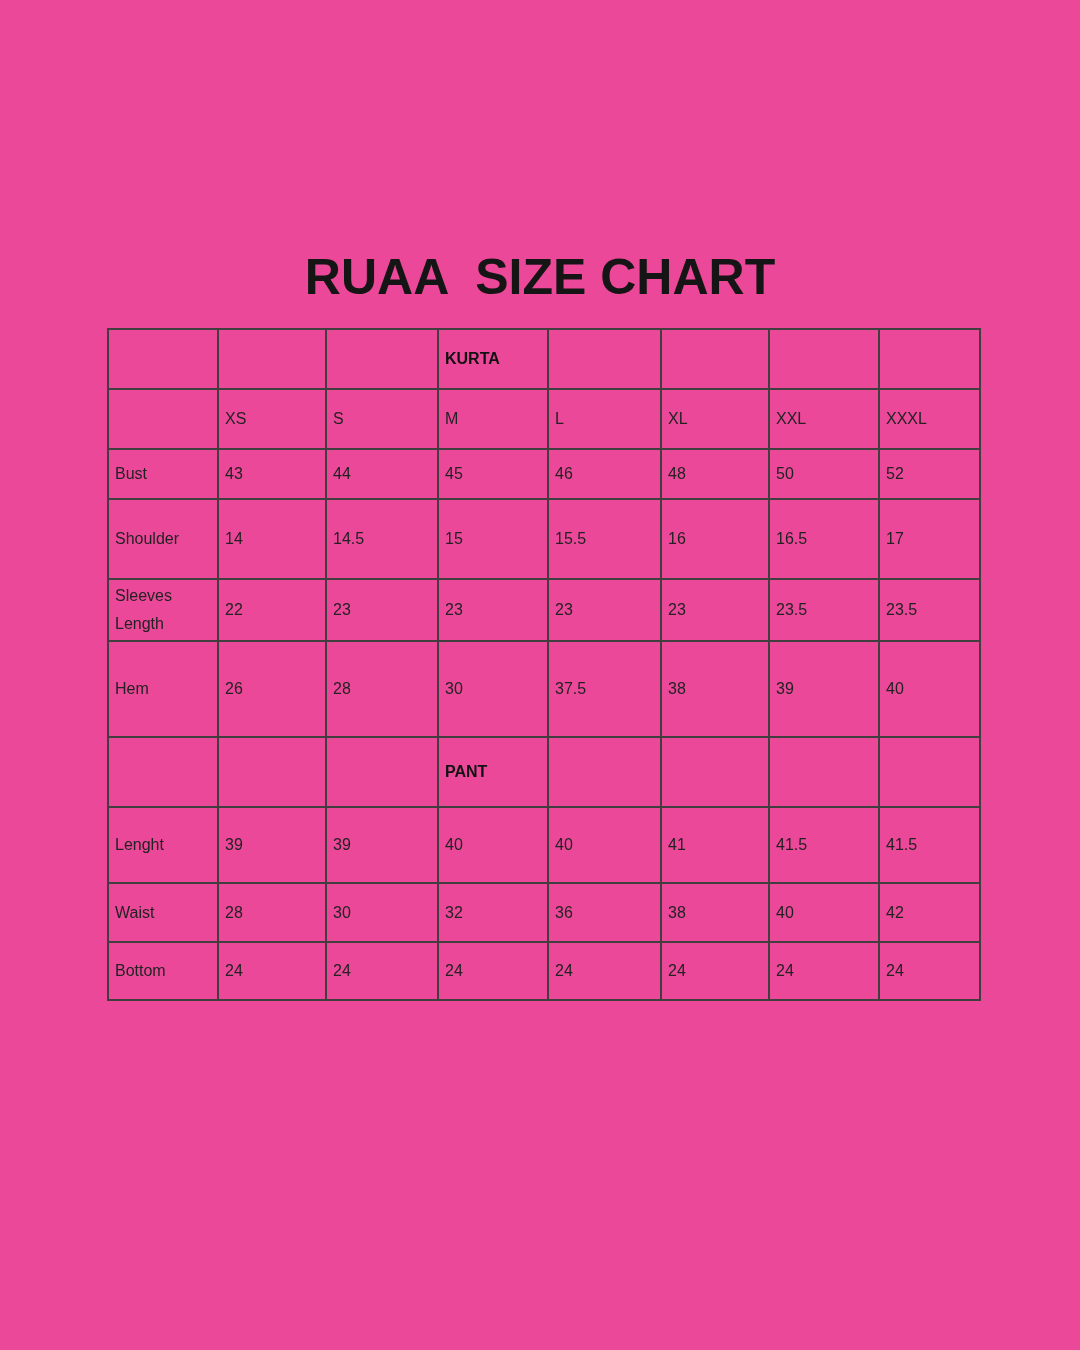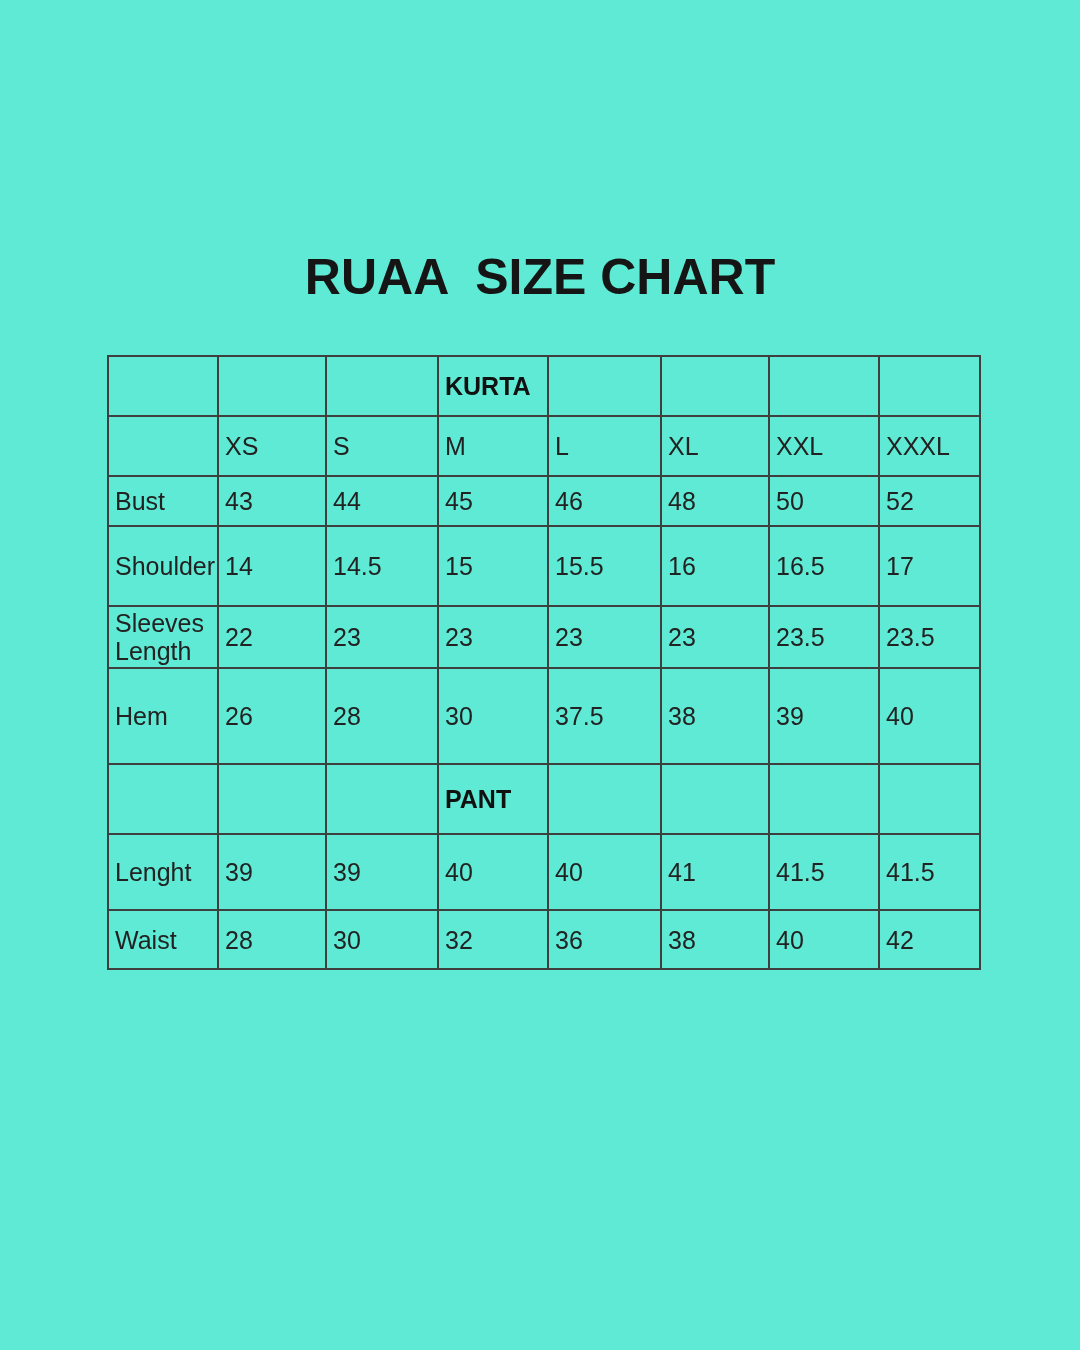--- a/index.html
+++ b/index.html
@@ -1,45 +1,45 @@
 <!DOCTYPE html>
 <html><head>
 <meta charset="utf-8">
 <style>
   html, body { margin: 0; padding: 0; }
   .canvas {
     position: relative;
     width: 1080px;
     height: 1350px;
-    background: #5eead4;
+    background: #ec4899;
     font-family: "Liberation Sans", sans-serif;
     color: #1e1e1e;
     overflow: hidden;
   }
   .title {
     position: absolute;
     top: 248px;
     left: 0;
     width: 1080px;
     margin: 0;
     text-align: center;
     font-size: 50px;
     font-weight: 700;
     letter-spacing: 0px;
     color: #151515;
     white-space: pre; 
   }
   table.size-chart {
     position: absolute;
     left: 107px;
-    top: 355px;
+    top: 328px;
     width: 872px;
     border-collapse: collapse;
     table-layout: fixed;
-    font-size: 25px;
+    font-size: 16px;
     color: #222222;
   }
   table.size-chart td {
     border: 2px solid #3f3f3f;
     padding: 0 4px 0 6px;
     vertical-align: middle;
     text-align: left;
     line-height: 28px;
     overflow: hidden;
   }
@@ -157,15 +157,25 @@
         <tr>
           <td>Waist</td>
           <td>28</td>
           <td>30</td>
           <td>32</td>
           <td>36</td>
           <td>38</td>
           <td>40</td>
           <td>42</td>
         </tr>
+        <tr>
+          <td>Bottom</td>
+          <td>24</td>
+          <td>24</td>
+          <td>24</td>
+          <td>24</td>
+          <td>24</td>
+          <td>24</td>
+          <td>24</td>
+        </tr>
       </tbody>
   </table>
 </div>
 
 </body></html>

